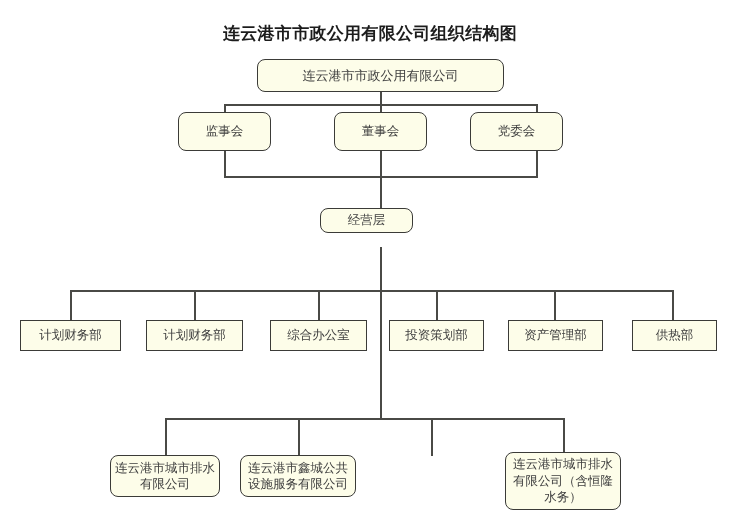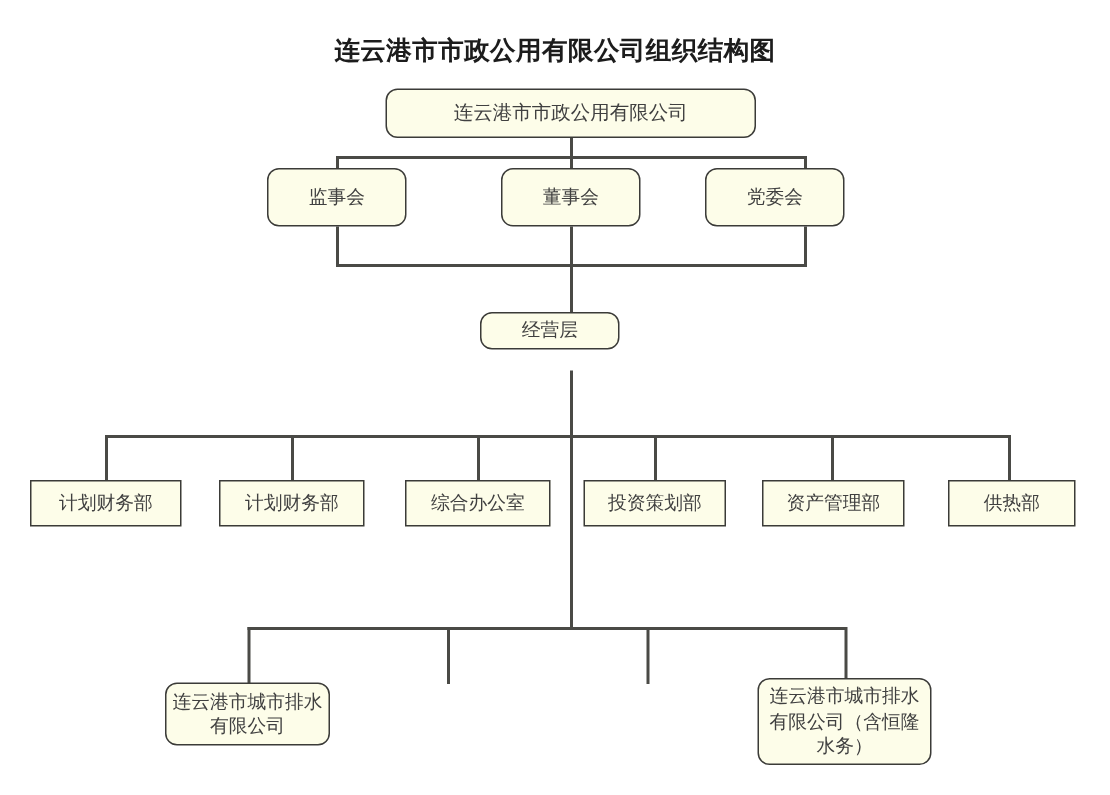--- a/index.html
+++ b/index.html
@@ -122,17 +122,20 @@
 
   <div class="line h" style="left:165px; top:418px; width:399px;"></div>
   <div class="line v" style="left:165px; top:418px; height:38px;"></div>
   <div class="line v" style="left:298px; top:418px; height:38px;"></div>
   <div class="line v" style="left:431px; top:418px; height:38px;"></div>
   <div class="line v" style="left:563px; top:418px; height:38px;"></div>
 
   <div class="node rounded" style="left:110px; top:455px; width:110px; height:42px;">
     <span>连云港市城市排水有限公司</span>
   </div>
+  <div class="node rounded" style="left:240px; top:455px; width:116px; height:42px;">
+    <span>连云港市鑫城公共设施服务有限公司</span>
+  </div>
   <div class="node rounded" style="left:505px; top:452px; width:116px; height:58px;">
     <span>连云港市城市排水有限公司（含恒隆水务）</span>
   </div>
 
 </div>
 
 </body></html>

